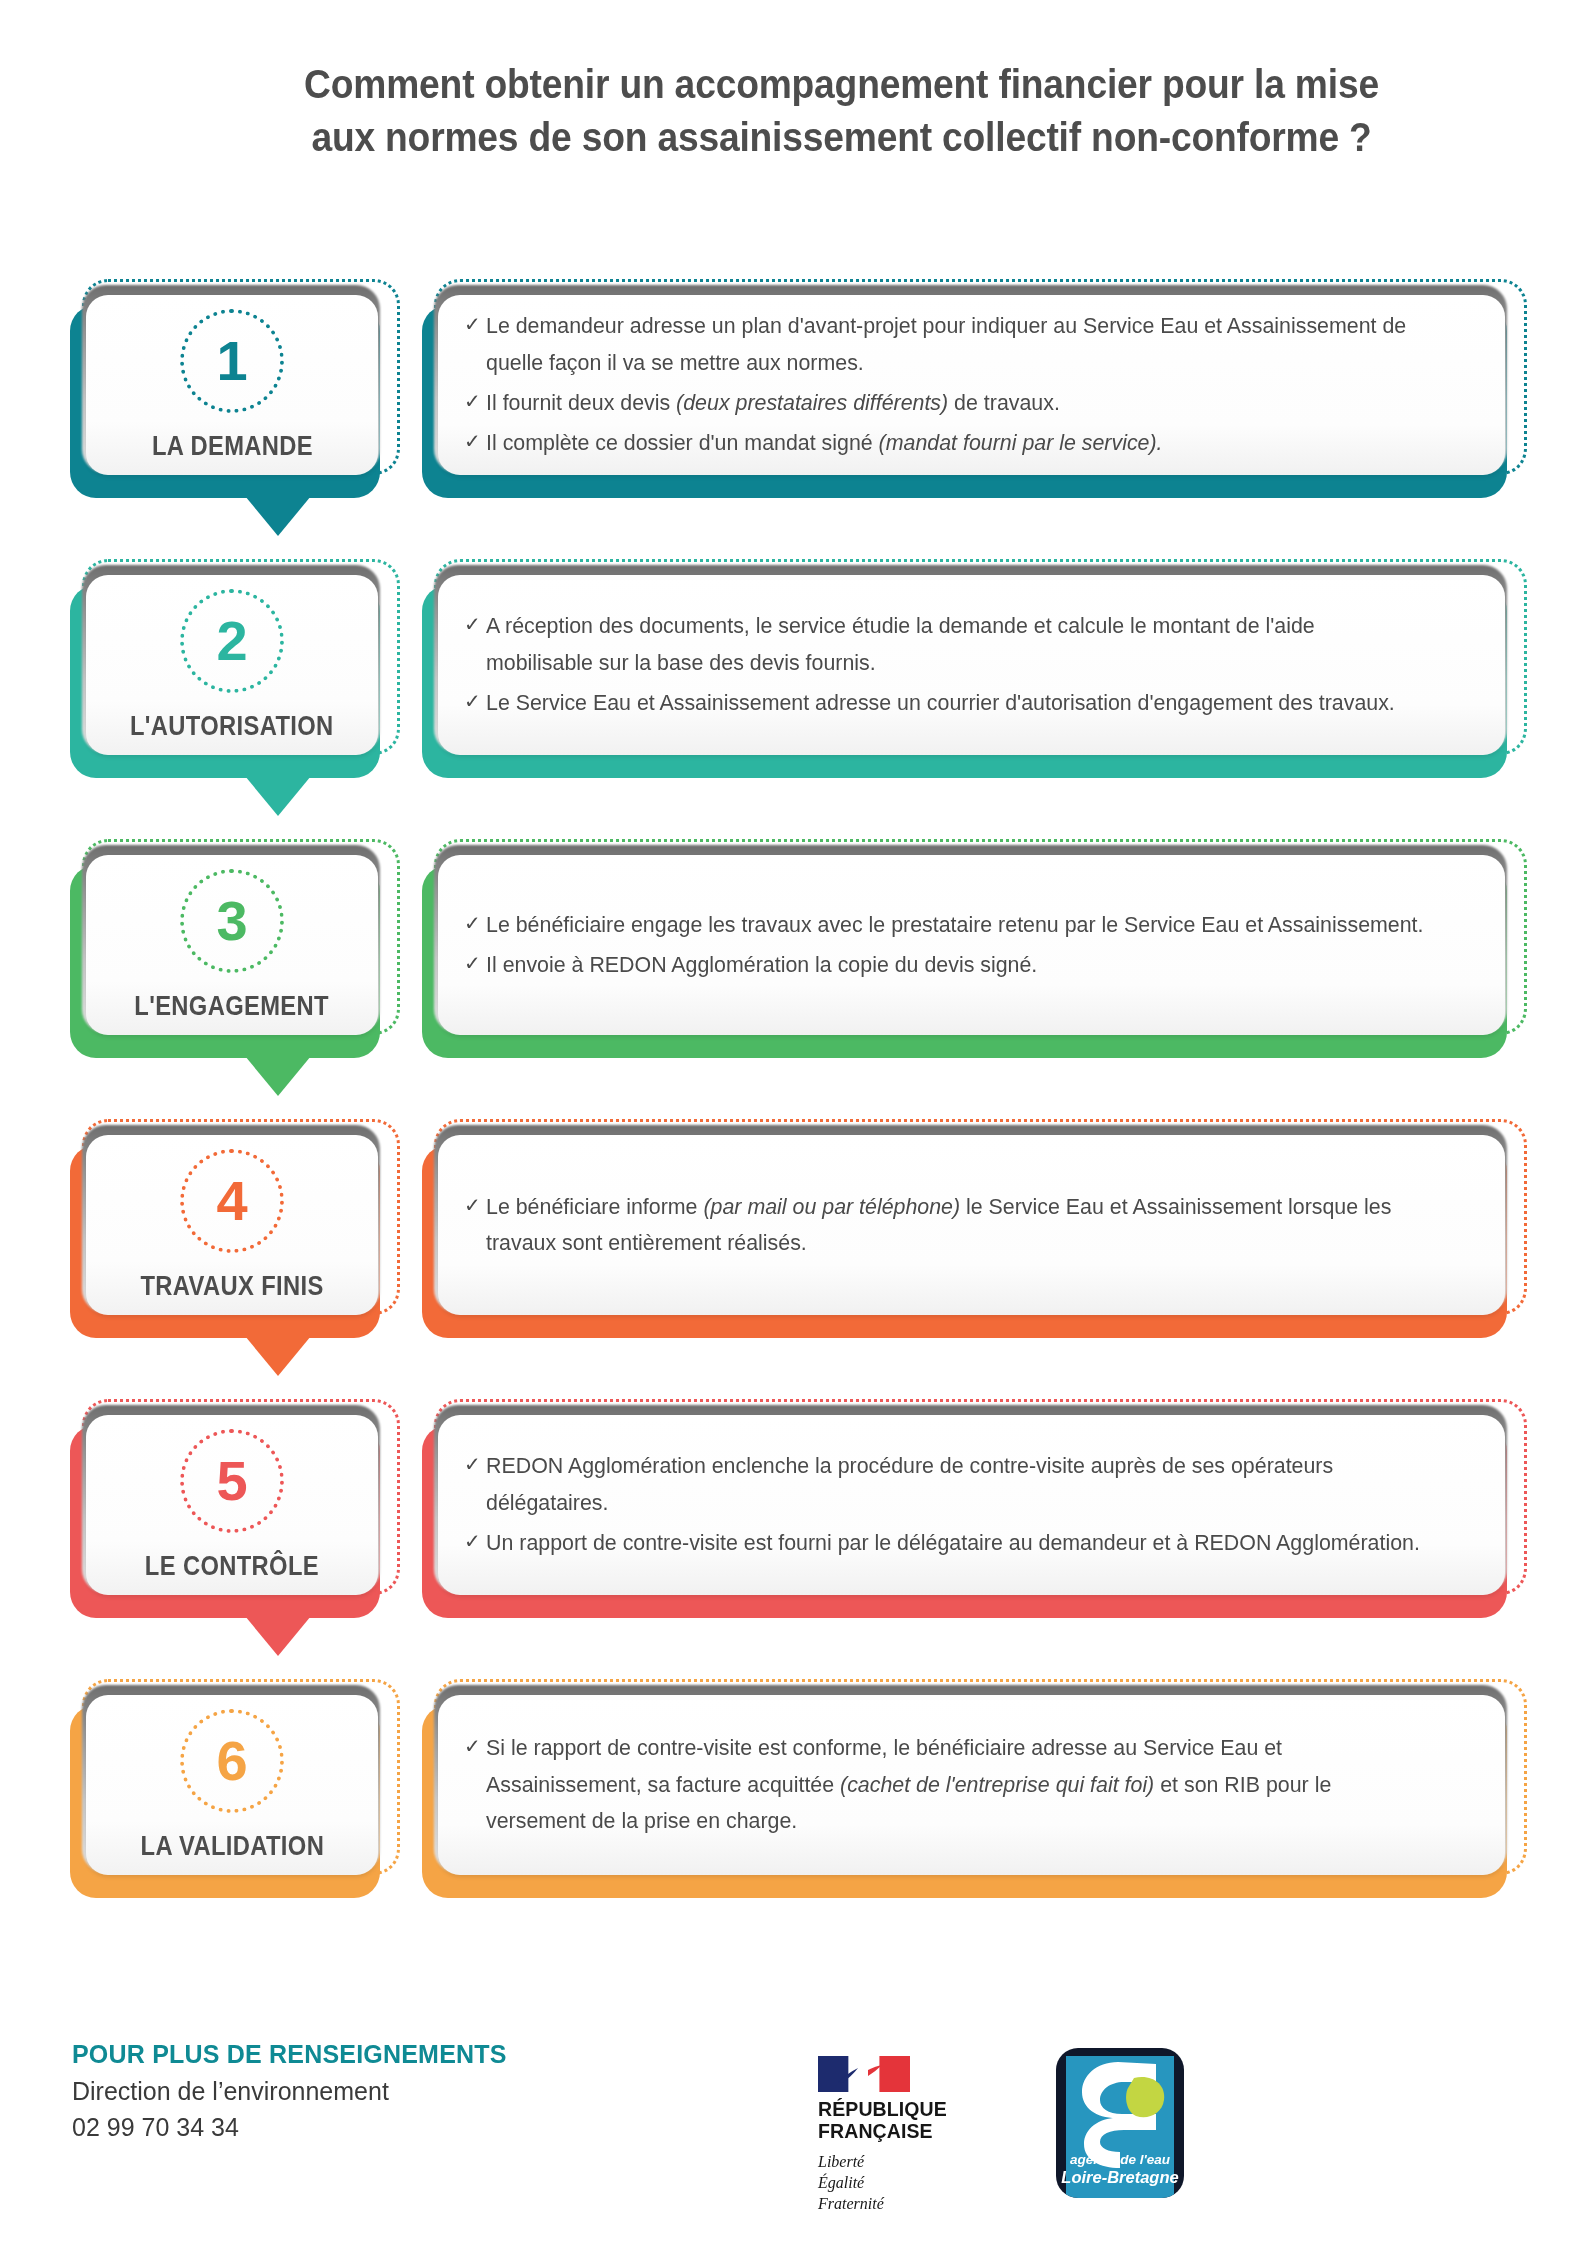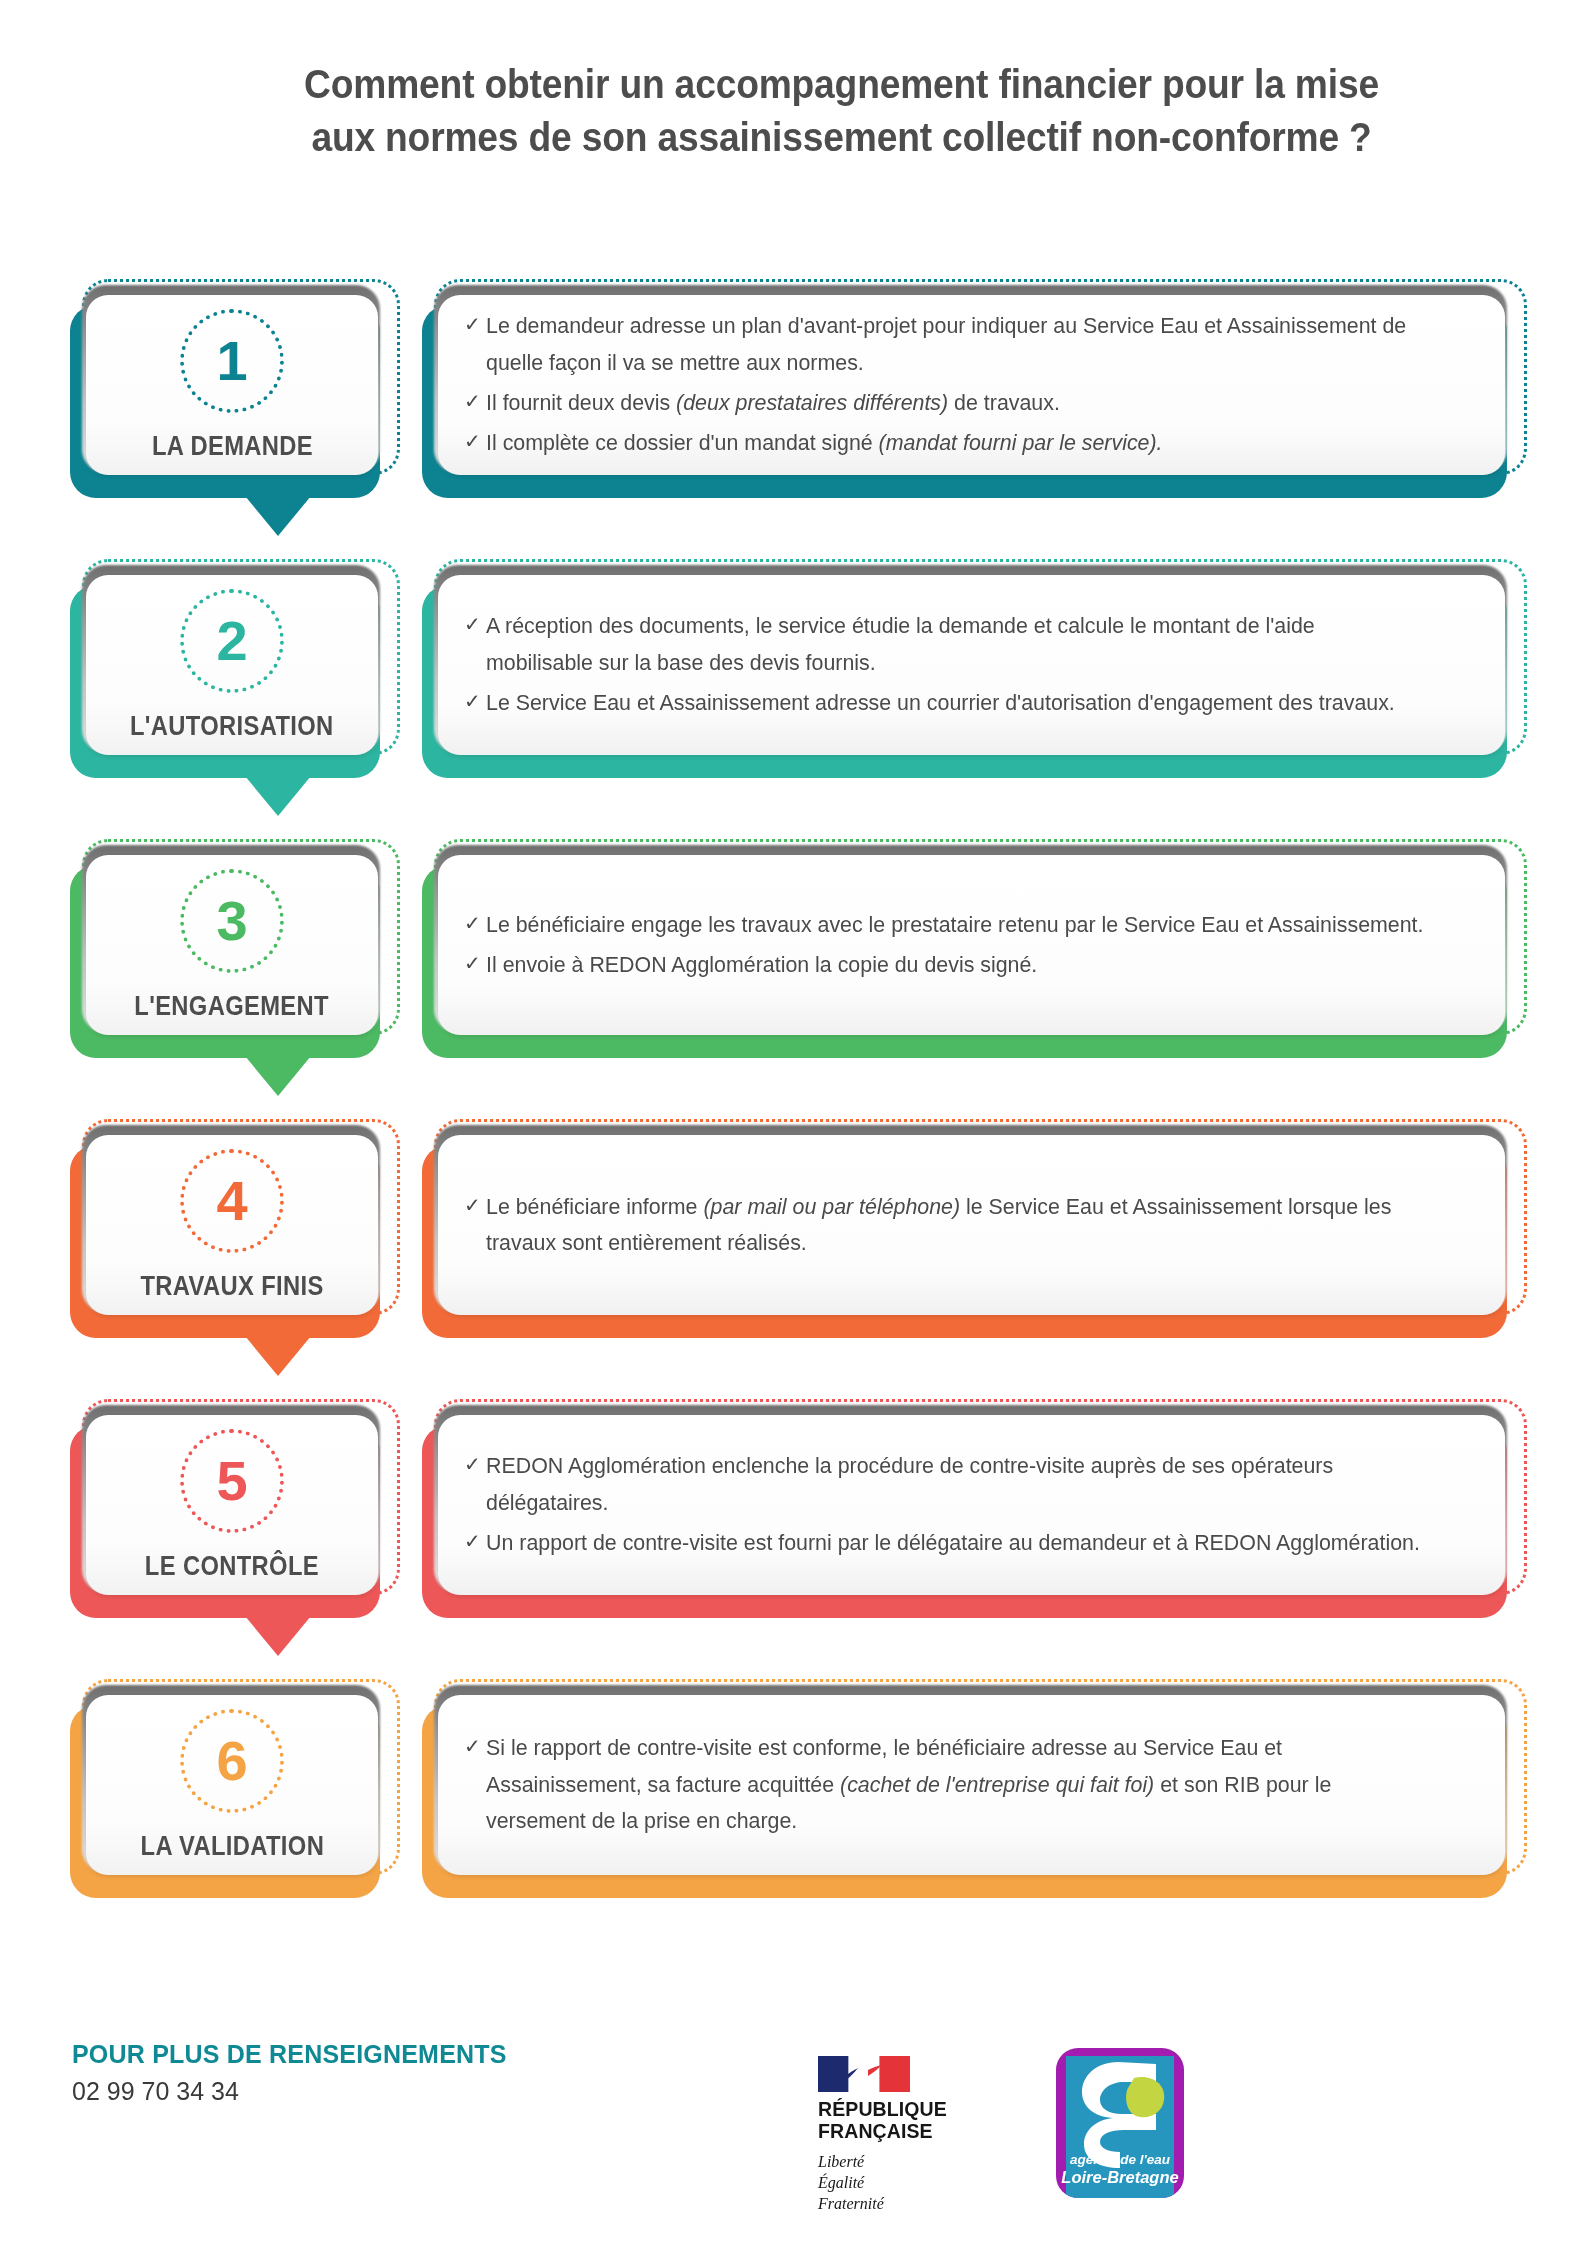--- a/index.html
+++ b/index.html
@@ -199,21 +199,21 @@
   .rf-motto{
     font-family:"Liberation Serif",serif;
     font-style:italic;font-size:16px;line-height:1.32;
     color:#161616;margin-top:8px;
   }
 
   
   .ael{position:absolute;left:1056px;top:28px;width:128px;height:150px;}
   .ael-box{
     width:128px;height:150px;border-radius:22px;
-    background:#a21caf;position:relative;overflow:hidden;
+    background:#0f172a;position:relative;overflow:hidden;
   }
   .ael-txt{
     position:absolute;left:0;right:0;bottom:11px;
     text-align:center;color:#ffffff;
     font-family:"Liberation Sans",sans-serif;
     font-style:italic;font-weight:bold;
     line-height:1.16;
   }
   .ael-t1{font-size:13.5px;}
   .ael-t2{font-size:16.5px;}
@@ -410,20 +410,21 @@
           </div>
         </div>
       </div>
     </div>
   </div>
 
 <div class="footer">
 
   <div class="contact">
     <div class="contact-head">POUR PLUS DE RENSEIGNEMENTS</div>
+    <div class="contact-line">Direction de l’environnement</div>
     <div class="contact-line">02 99 70 34 34</div>
   </div>
 
   <div class="rf">
     <svg class="rf-flag" viewBox="0 0 92 36">
       <rect x="0" y="0" width="30.6" height="36" fill="#1d2b6e"></rect>
       <rect x="30.6" y="0" width="30.8" height="36" fill="#ffffff"></rect>
       <rect x="61.4" y="0" width="30.6" height="36" fill="#e4343a"></rect>
       <path d="M20 26 Q30 17 40 12 Q33 21 24 27 Z" fill="#1d2b6e"></path>
       <path d="M50 14 Q58 10 64 9 Q57 16 50 20 Z" fill="#e4343a"></path>

